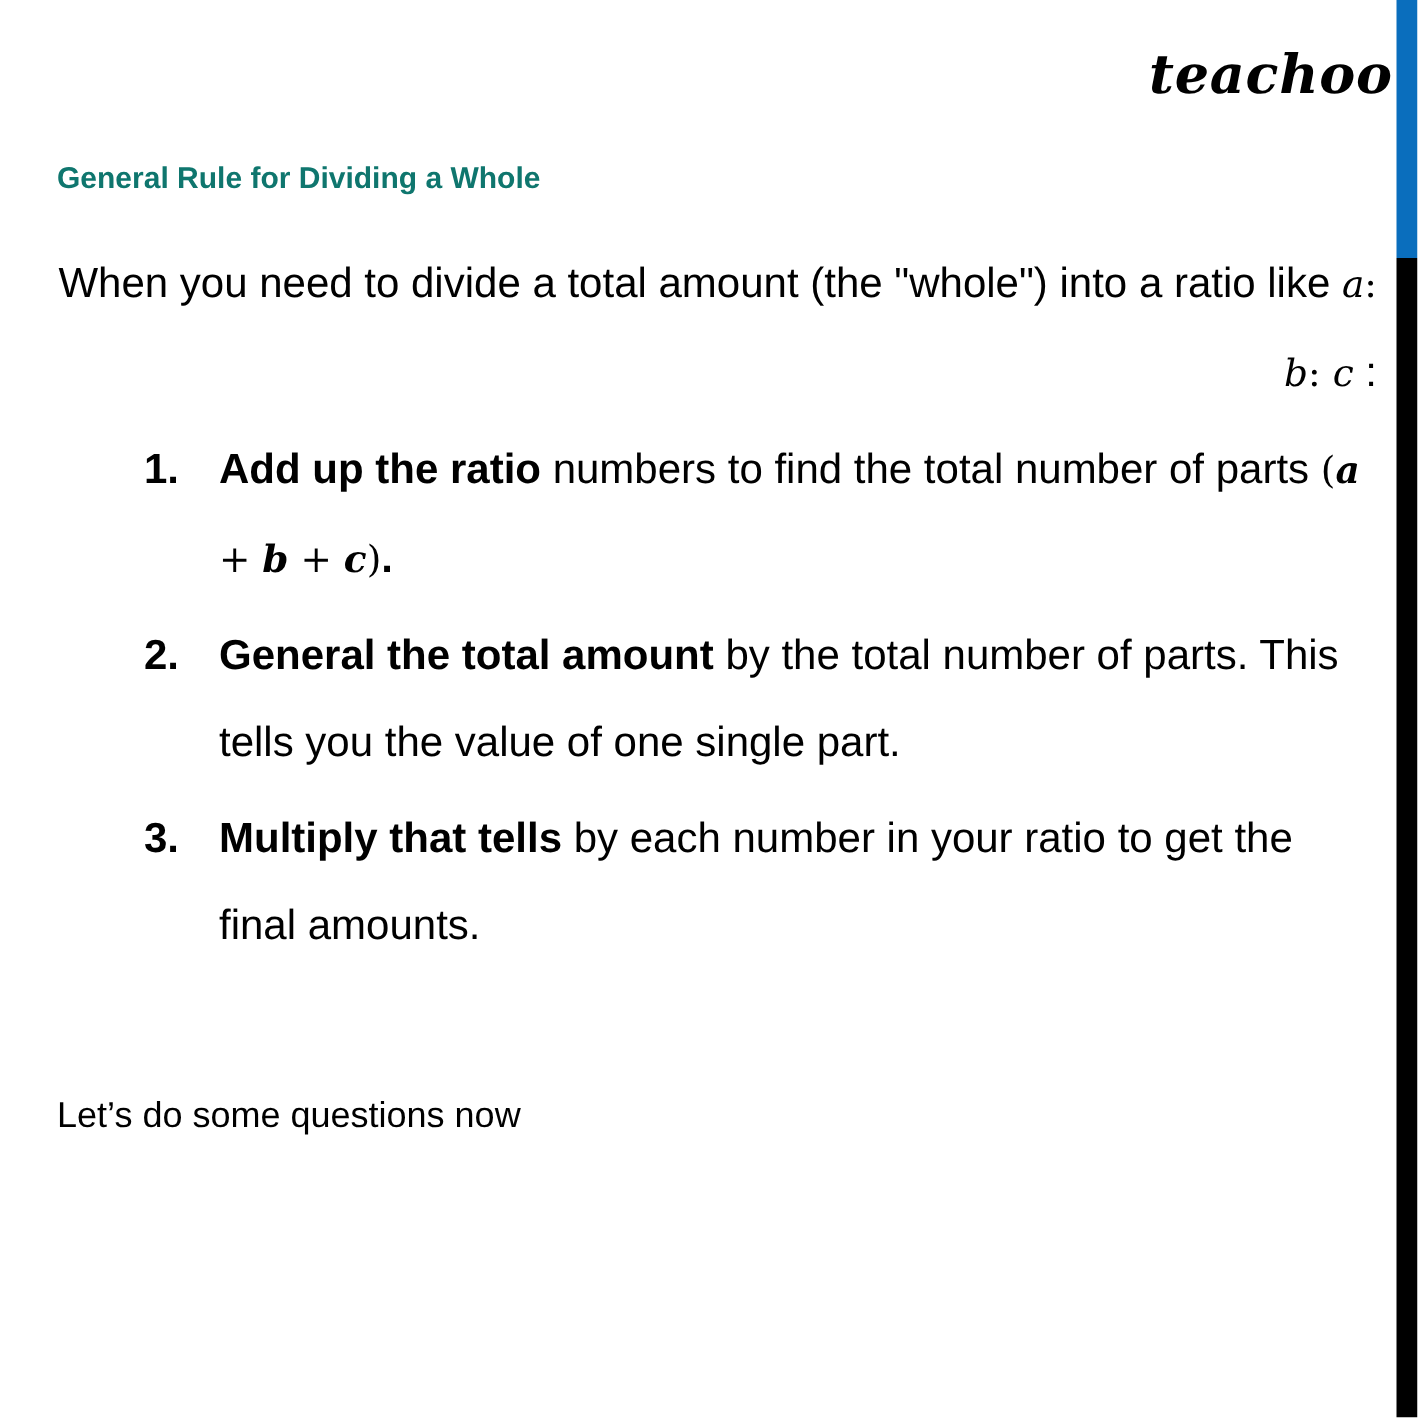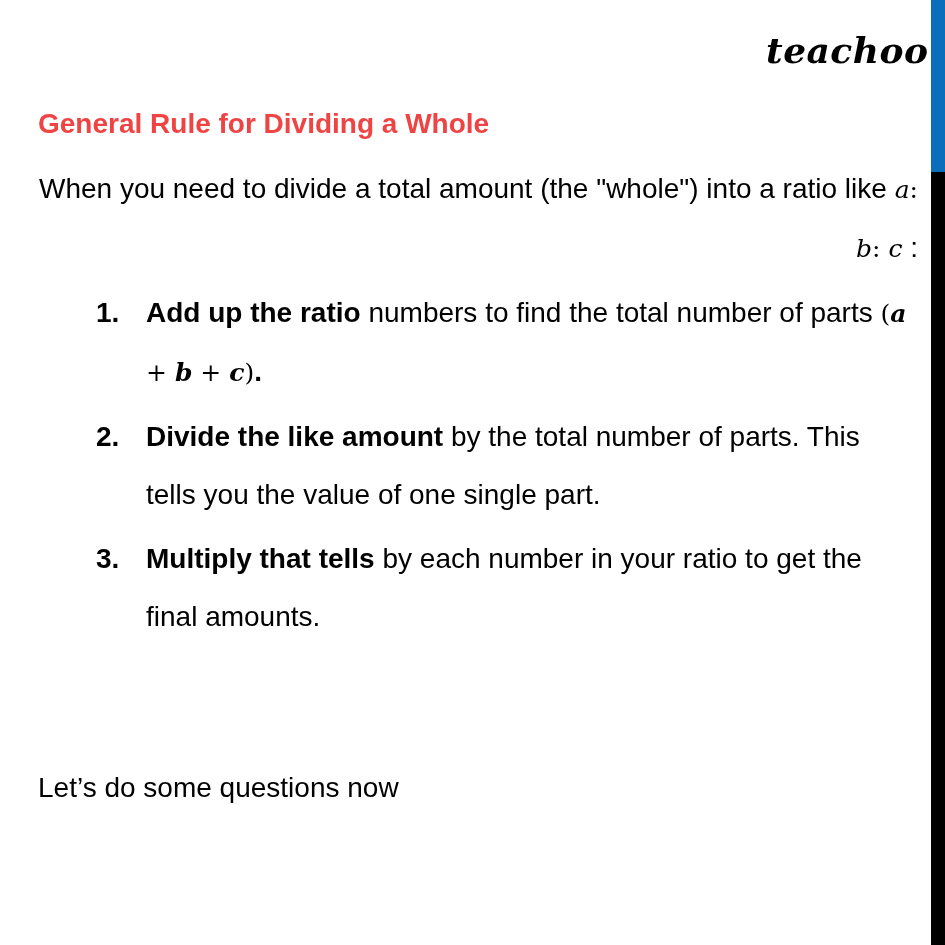--- a/index.html
+++ b/index.html
@@ -1,54 +1,54 @@
 <!DOCTYPE html>
 <html><head>
 <meta charset="utf-8">
 <style>
   html, body { margin:0; padding:0; }
   body { width:945px; height:945px; position:relative; background:#ffffff; overflow:hidden;
          font-family:"Liberation Sans", "DejaVu Sans", sans-serif; color:#000; }
   .side-blue { position:absolute; left:931px; top:0; width:14px; height:172px; background:#0a6ebd; }
   .side-black { position:absolute; left:931px; top:172px; width:14px; height:773px; background:#000; }
   .logo { position:absolute; left:766px; top:14px; font-family:"DejaVu Serif", serif; font-style:italic; font-weight:bold; font-size:36px; letter-spacing:0.5px; color:#000;margin-top:15px; }
-  .heading { position:absolute; left:38px; top:108px; font-size:28px; font-weight:bold; color:#ef4444; }
+  .heading { position:absolute; left:38px; top:108px; font-size:20px; font-weight:bold; color:#0f766e; }
   .para { position:absolute; left:38px; font-size:28px; line-height:58px; }
   .p1 { top:160px; width:880px;text-align:right; }
   .math { font-family:"DejaVu Serif", serif; font-style:italic; font-size:25px; }
   .mathb { font-family:"DejaVu Serif", serif; font-style:italic; font-weight:bold; font-size:25px; }
   .mathr { font-family:"DejaVu Serif", serif; font-size:25px; }
   .item { position:absolute; left:96px; width:820px; font-size:28px; line-height:58px; }
   .item .num { position:absolute; left:0; top:0; font-weight:bold; }
   .item .txt { margin-left:50px; display:block; }
   .i1 { top:284px; }
   .i2 { top:408px; }
   .i3 { top:530px; }
-  .closing { position:absolute; left:38px; top:772px; font-size:28px; }
+  .closing { position:absolute; left:38px; top:730px; font-size:24px; }
 </style>
 </head>
 <body>
 
 <div class="side-blue"></div>
 <div class="side-black"></div>
 
 <div class="logo">teachoo</div>
 
 <div class="heading">General Rule for Dividing a Whole</div>
 
 <div class="para p1"><span>When you need to divide a total amount (the "whole") into a ratio like </span><span class="math">a</span><span class="mathr">: </span><span class="math">b</span><span class="mathr">: </span><span class="math">c</span><span> :</span></div>
 
 <div class="item i1">
   <span class="num">1.</span>
   <span class="txt"><b>Add up the ratio</b><span> numbers to find the total number of parts </span><span class="mathr">(</span><span class="mathb">a</span><span class="mathr"> + </span><span class="mathb">b</span><span class="mathr"> + </span><span class="mathb">c</span><span class="mathr">)</span><b>.</b></span>
 </div>
 
 <div class="item i2">
   <span class="num">2.</span>
-  <span class="txt"><b>Divide the like amount</b><span> by the total number of parts. This tells you the value of one single part.</span></span>
+  <span class="txt"><b>General the total amount</b><span> by the total number of parts. This tells you the value of one single part.</span></span>
 </div>
 
 <div class="item i3">
   <span class="num">3.</span>
   <span class="txt"><b>Multiply that tells</b><span> by each number in your ratio to get the final amounts.</span></span>
 </div>
 
 <div class="closing">Let’s do some questions now</div>
 
 </body></html>

